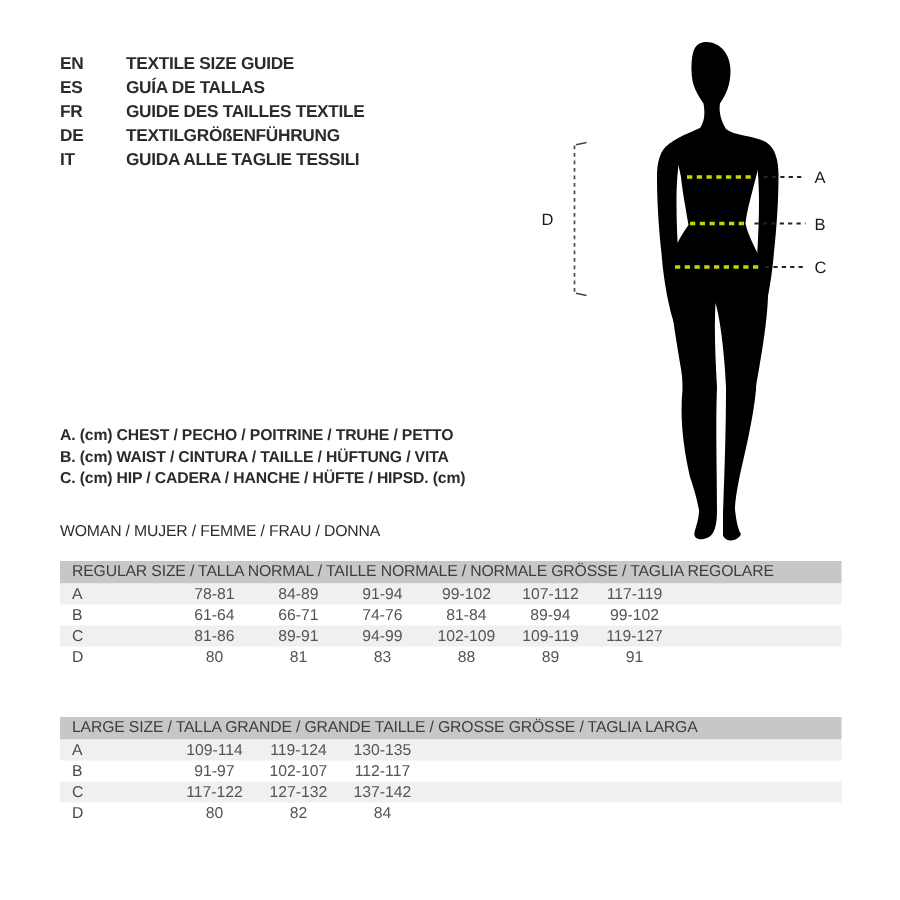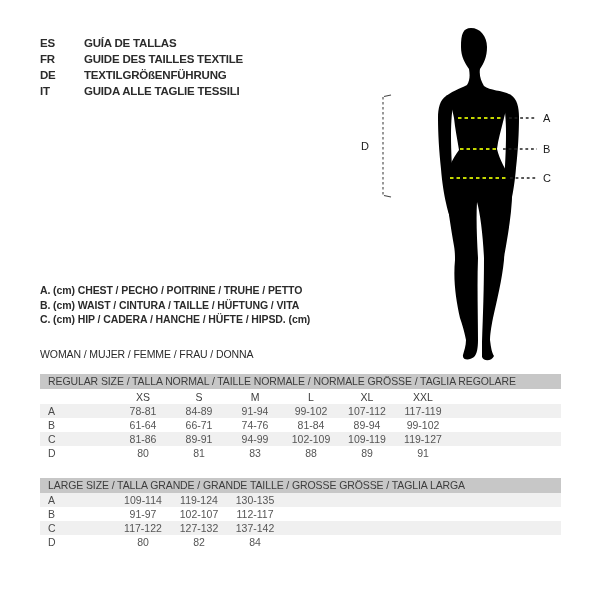--- a/index.html
+++ b/index.html
@@ -43,20 +43,24 @@
   .t-label{flex:0 0 75px;padding-left:8px;box-sizing:border-box;color:#4a4a4a;}
   .t-cell{flex:0 0 56px;text-align:center;}
   .t-fill{flex:1 1 auto;}
 </style>
 </head>
 <body>
 
 <div class="sheet">
 
   <div class="lang-list">
+      <div class="lang-row">
+        <span class="lang-code">EN</span>
+        <span class="lang-label">TEXTILE SIZE GUIDE</span>
+      </div>
       <div class="lang-row">
         <span class="lang-code">ES</span>
         <span class="lang-label">GUÍA DE TALLAS</span>
       </div>
       <div class="lang-row">
         <span class="lang-code">FR</span>
         <span class="lang-label">GUIDE DES TAILLES TEXTILE</span>
       </div>
       <div class="lang-row">
         <span class="lang-code">DE</span>
@@ -150,30 +154,20 @@
   <div class="legend">
       <div class="legend-row">A. (cm) CHEST / PECHO / POITRINE / TRUHE / PETTO</div>
       <div class="legend-row">B. (cm) WAIST / CINTURA / TAILLE / HÜFTUNG / VITA</div>
       <div class="legend-row">C. (cm) HIP / CADERA / HANCHE / HÜFTE / HIPSD. (cm)</div>
     </div>
 
   <div class="gender">WOMAN / MUJER / FEMME / FRAU / DONNA</div>
 
   <div class="size-table" style="top:374px">
       <div class="t-title">REGULAR SIZE / TALLA NORMAL / TAILLE NORMALE / NORMALE GRÖSSE / TAGLIA REGOLARE</div>
-      <div class="t-row head">
-        <div class="t-label"></div>
-        <div class="t-cell">XS</div>
-        <div class="t-cell">S</div>
-        <div class="t-cell">M</div>
-        <div class="t-cell">L</div>
-        <div class="t-cell">XL</div>
-        <div class="t-cell">XXL</div>
-        <div class="t-fill"></div>
-      </div>
       <div class="t-row stripe">
         <div class="t-label">A</div>
         <div class="t-cell">78-81</div>
         <div class="t-cell">84-89</div>
         <div class="t-cell">91-94</div>
         <div class="t-cell">99-102</div>
         <div class="t-cell">107-112</div>
         <div class="t-cell">117-119</div>
         <div class="t-fill"></div>
       </div>

